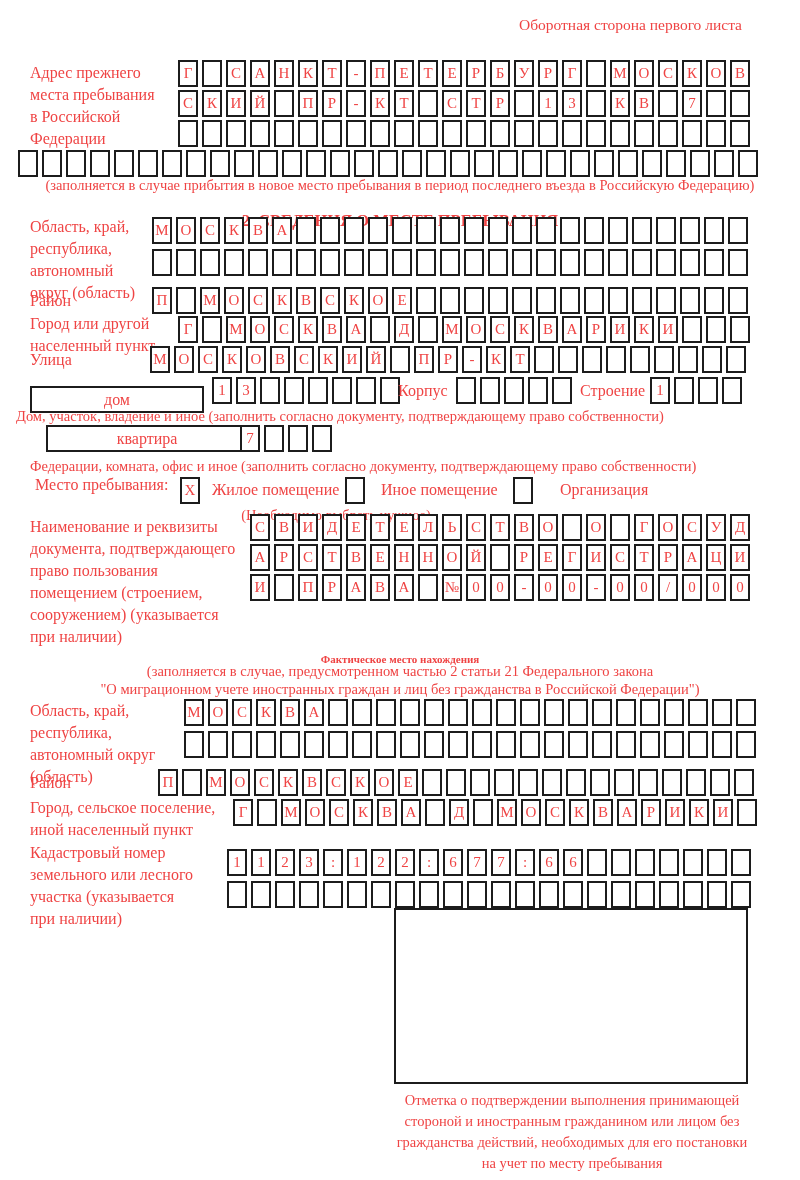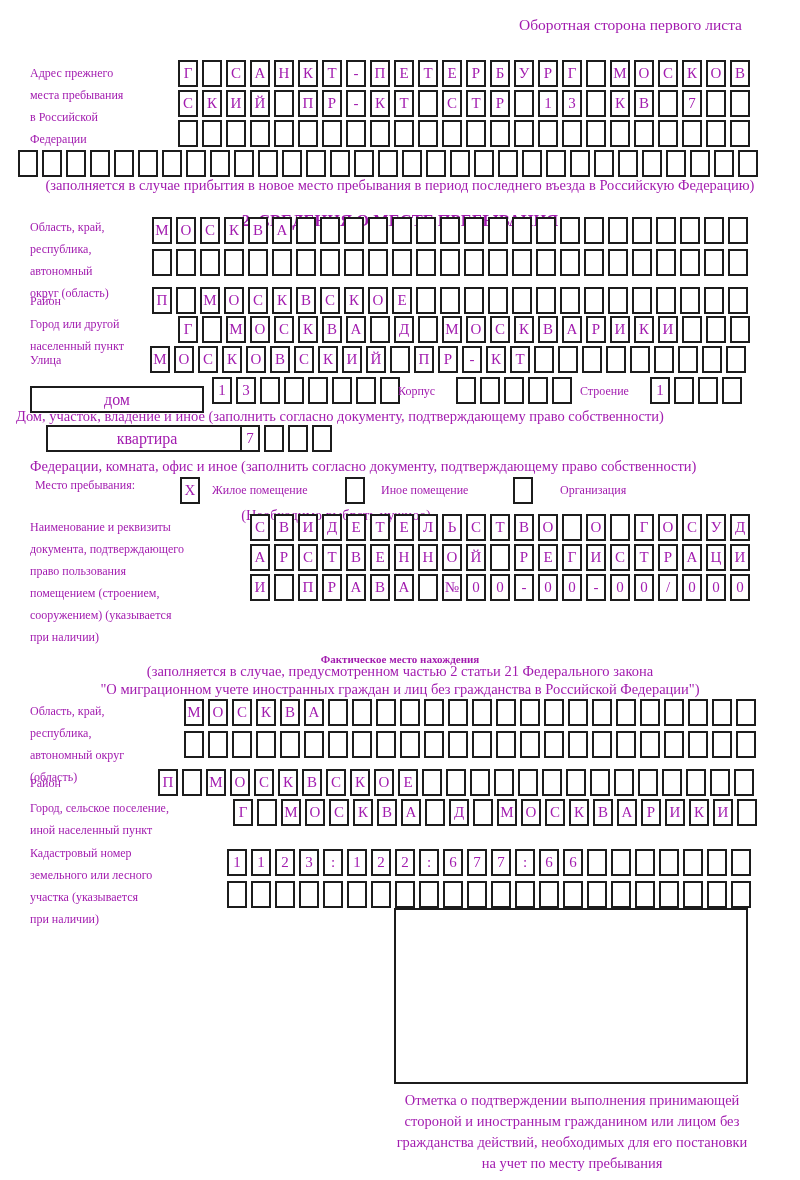--- a/index.html
+++ b/index.html
@@ -1,20 +1,20 @@
 <!DOCTYPE html>
 <html><head>
 <meta charset="utf-8">
 <style>
   html,body{margin:0;padding:0;background:#fff;}
   .page{
-    position:relative;width:800px;height:1180px;background:#fff;color:#a21caf;
+    position:relative;width:800px;height:1180px;background:#fff;color:#ef4444;
     font-family:"Liberation Serif","DejaVu Serif",serif;overflow:hidden;
   }
-  .lbl{position:absolute;font-size:12px;line-height:22px;white-space:pre-line;}
+  .lbl{position:absolute;font-size:16px;line-height:22px;white-space:pre-line;}
   .caption{position:absolute;font-size:14.5px;line-height:19px;}
   .center{left:0;width:800px;text-align:center;}
   .heading{position:absolute;font-weight:bold;font-size:16.5px;margin-top:16px;}
   .boxrow{position:absolute;display:flex;gap:4px;}
   .cell{
     box-sizing:border-box;flex:0 0 20px;width:20px;height:27px;
     border:2px solid #1c1c1c;display:flex;align-items:center;justify-content:center;
     font-size:15px;line-height:1;background:#fff;
   }
   .bigbox{

